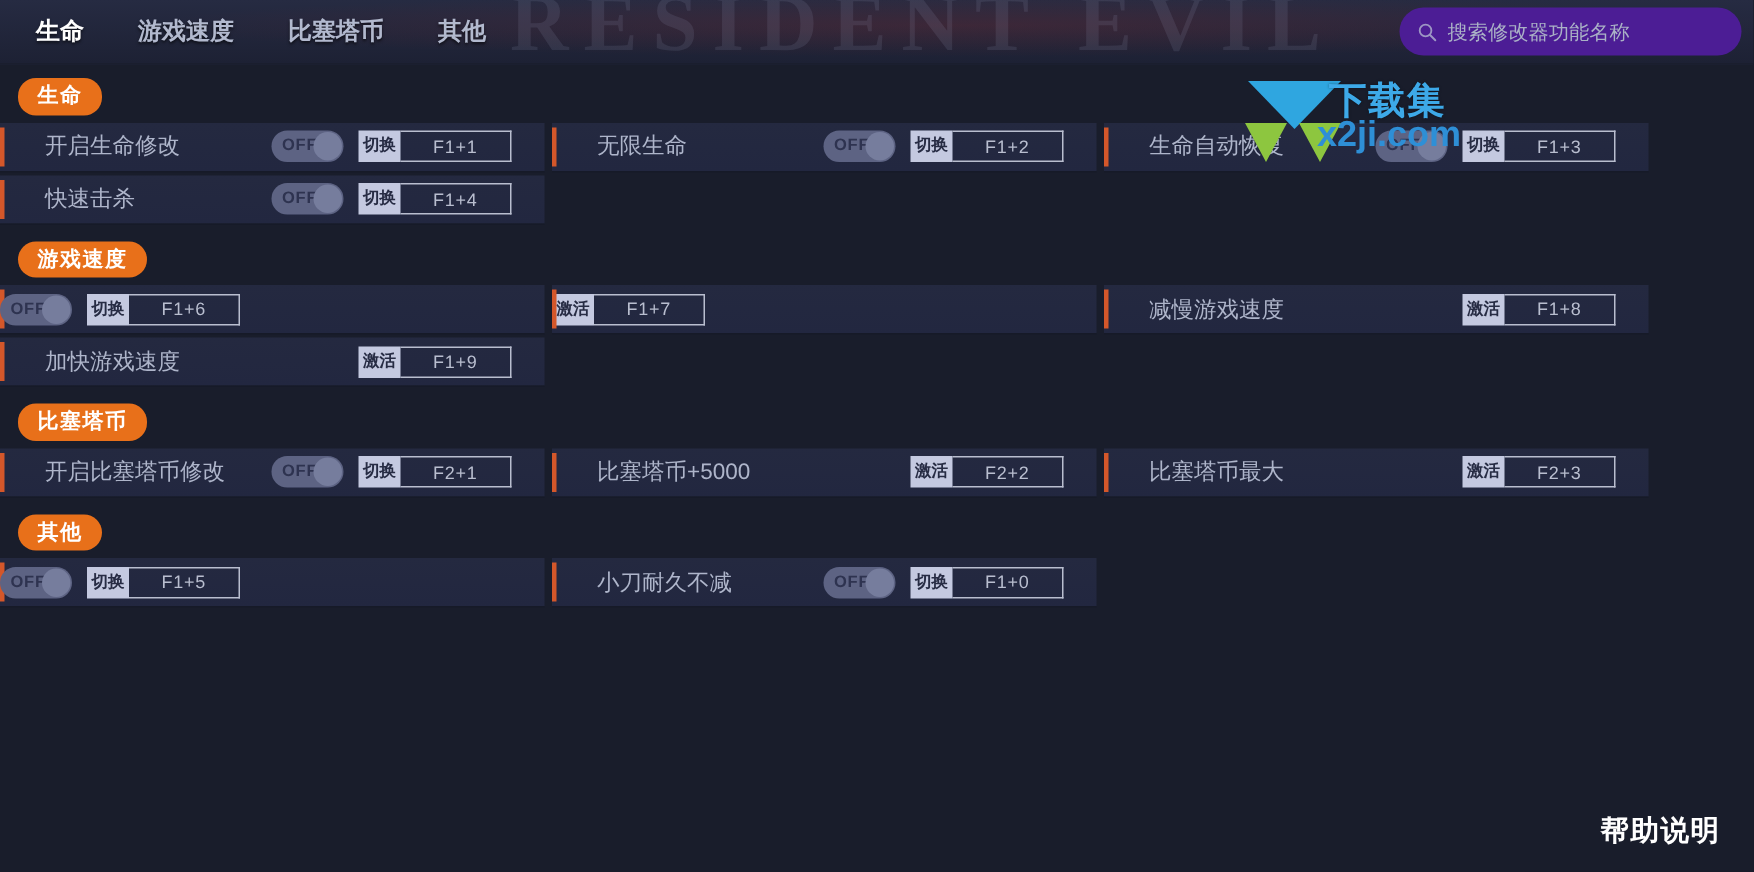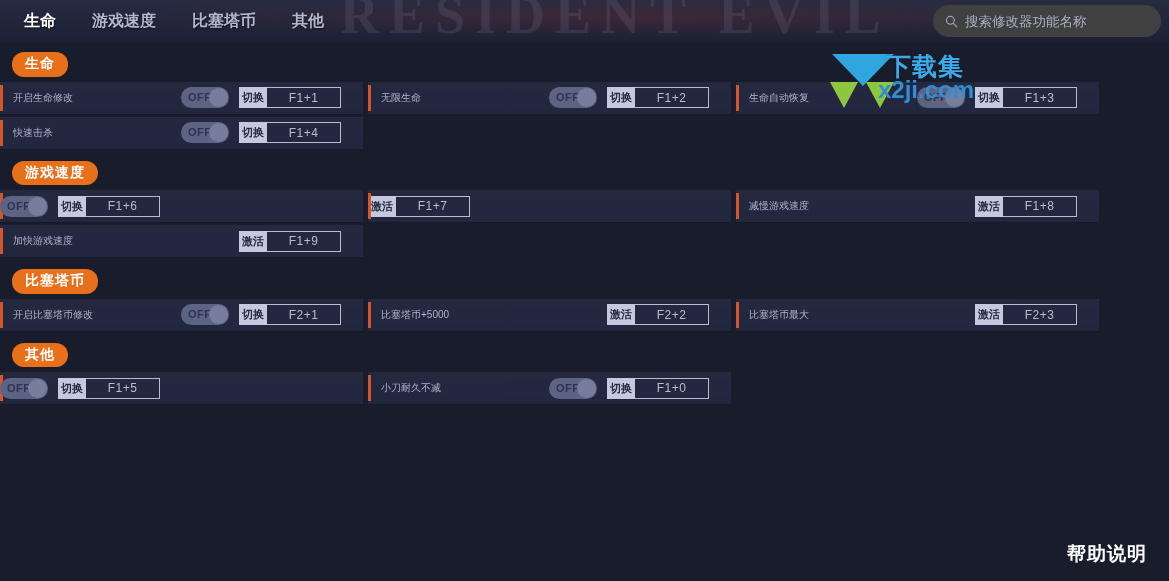--- a/index.html
+++ b/index.html
@@ -68,21 +68,21 @@
   .tab.active {
     color: #ffffff;
   }
 
   .search-wrap {
     position: absolute;
     right: 8px;
     top: 5px;
     width: 228px;
     height: 32px;
-    background: #404040;
+    background: #4c1d95;
     border-radius: 16px;
     display: flex;
     align-items: center;
     padding: 0 10px;
     box-sizing: border-box;
   }
   .search-icon {
     width: 13px;
     height: 13px;
     flex: 0 0 auto;
@@ -144,23 +144,23 @@
     content: "";
     position: absolute;
     left: 0;
     top: 3px;
     bottom: 3px;
     width: 3px;
     background: #d4572a;
   }
   .row-label {
     flex: 1 1 auto;
-    font-size: 10px;
+    font-size: 15px;
     color: #aeb5ca;
-    padding-left: 13px;
+    padding-left: 30px;
     white-space: nowrap;
     overflow: hidden;
     text-overflow: ellipsis;
   }
 
   
   .toggle {
     flex: 0 0 auto;
     width: 48px;
     height: 21px;

